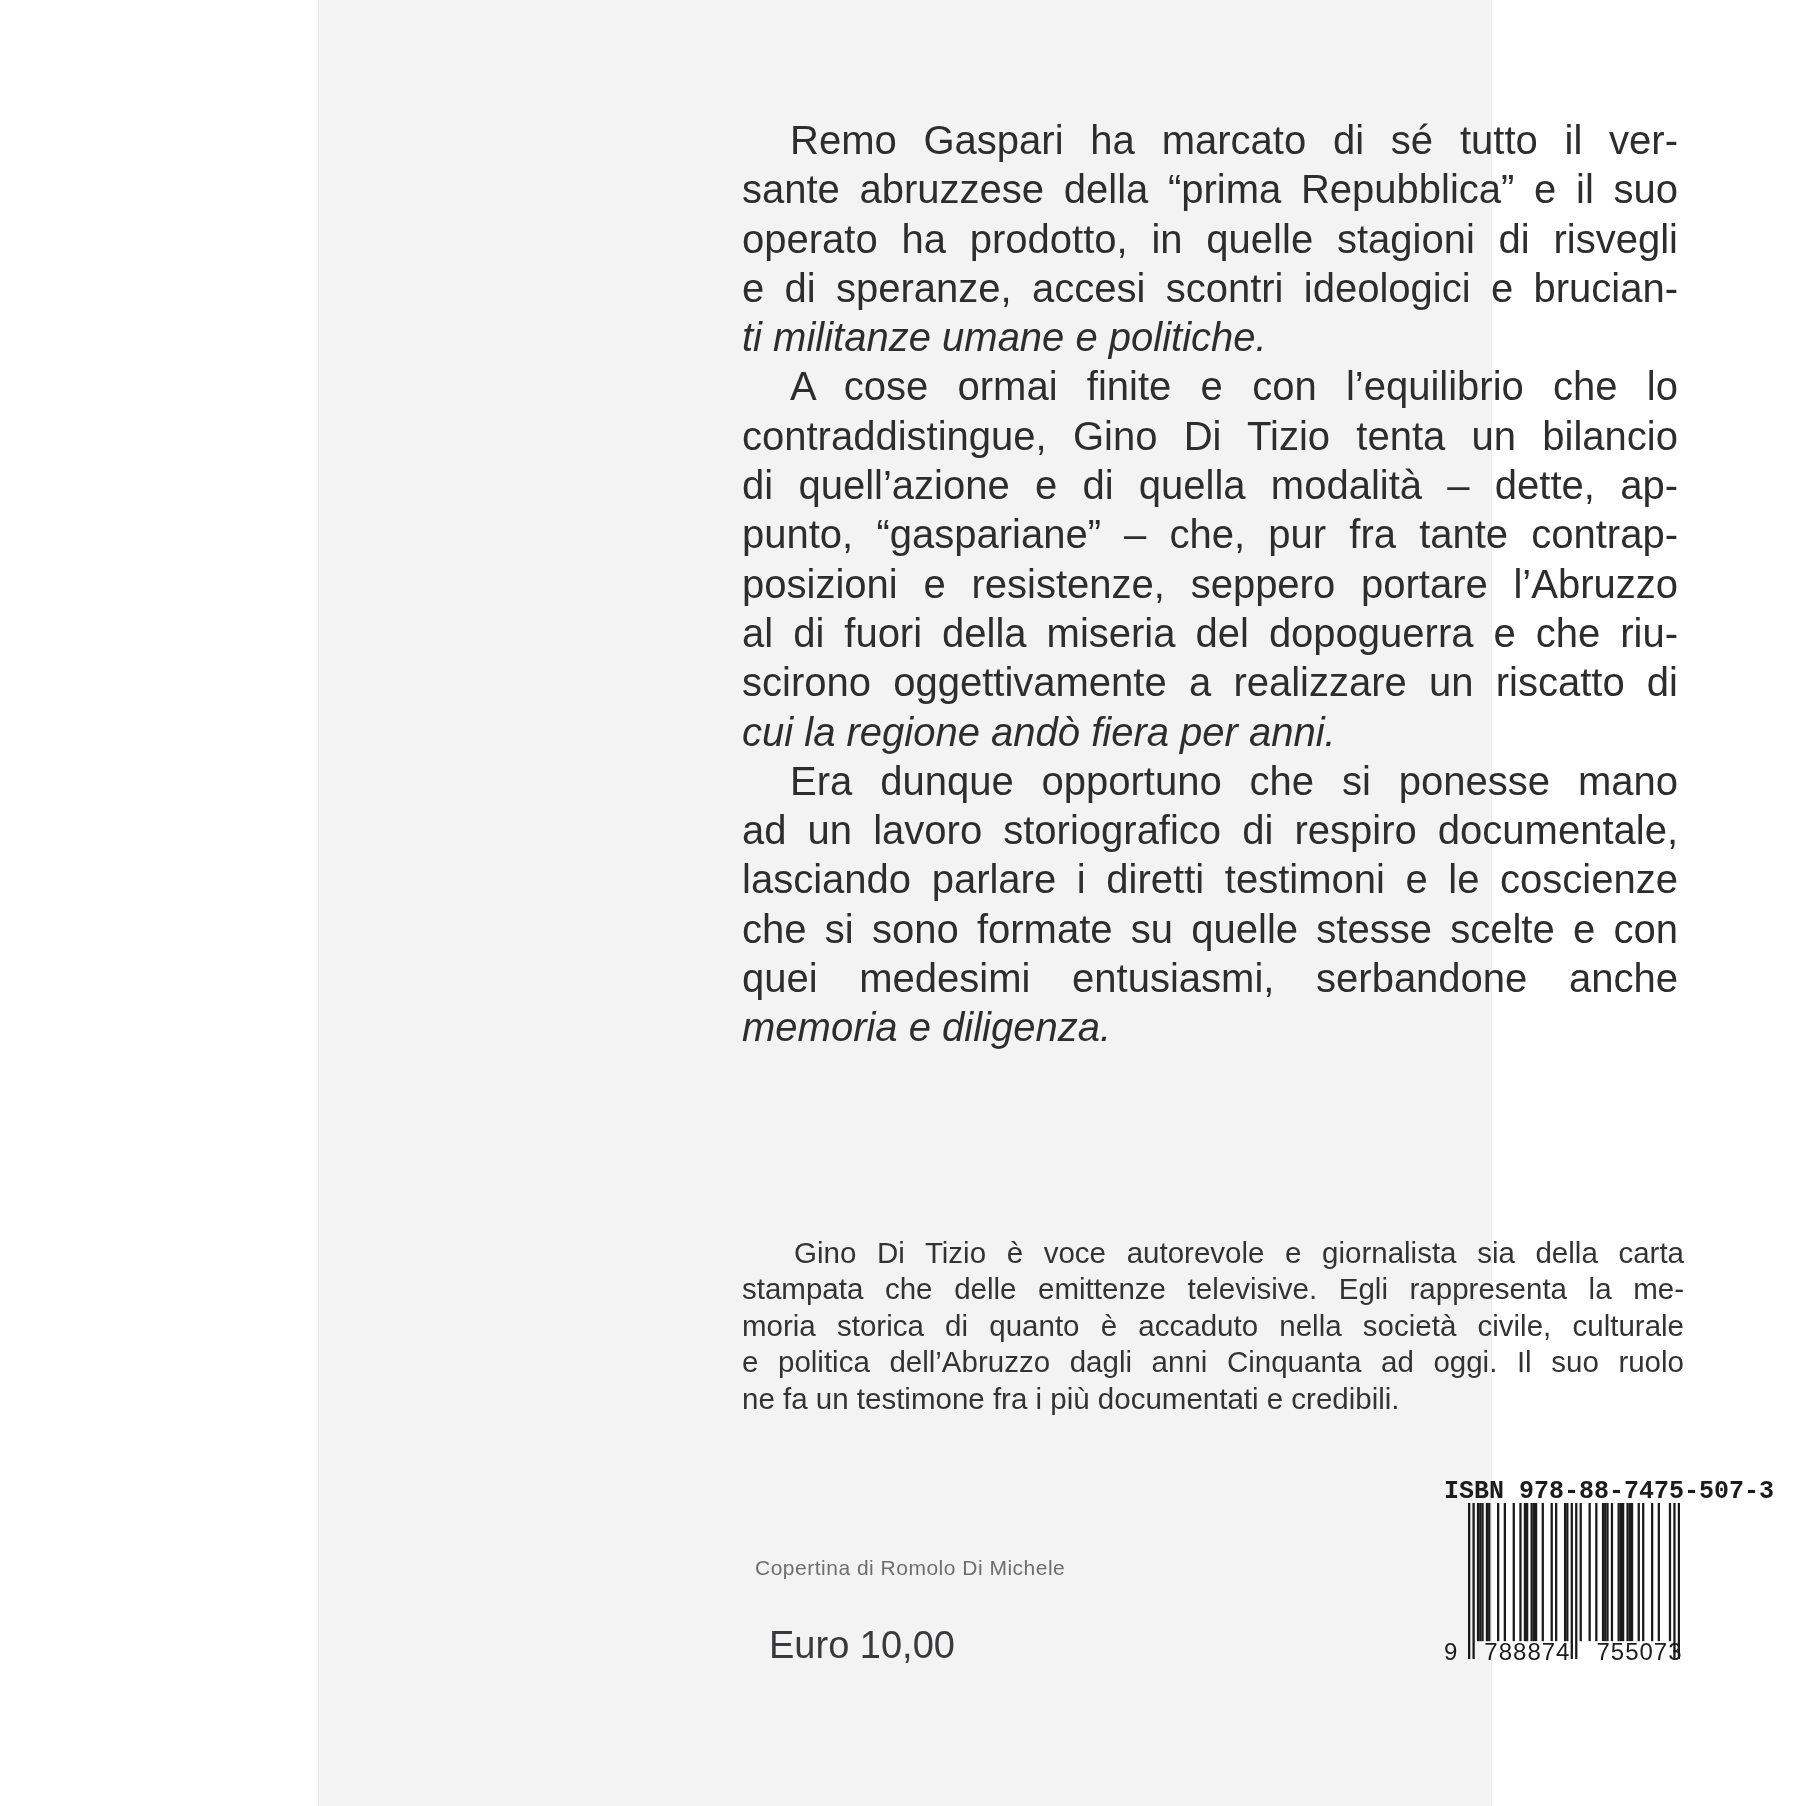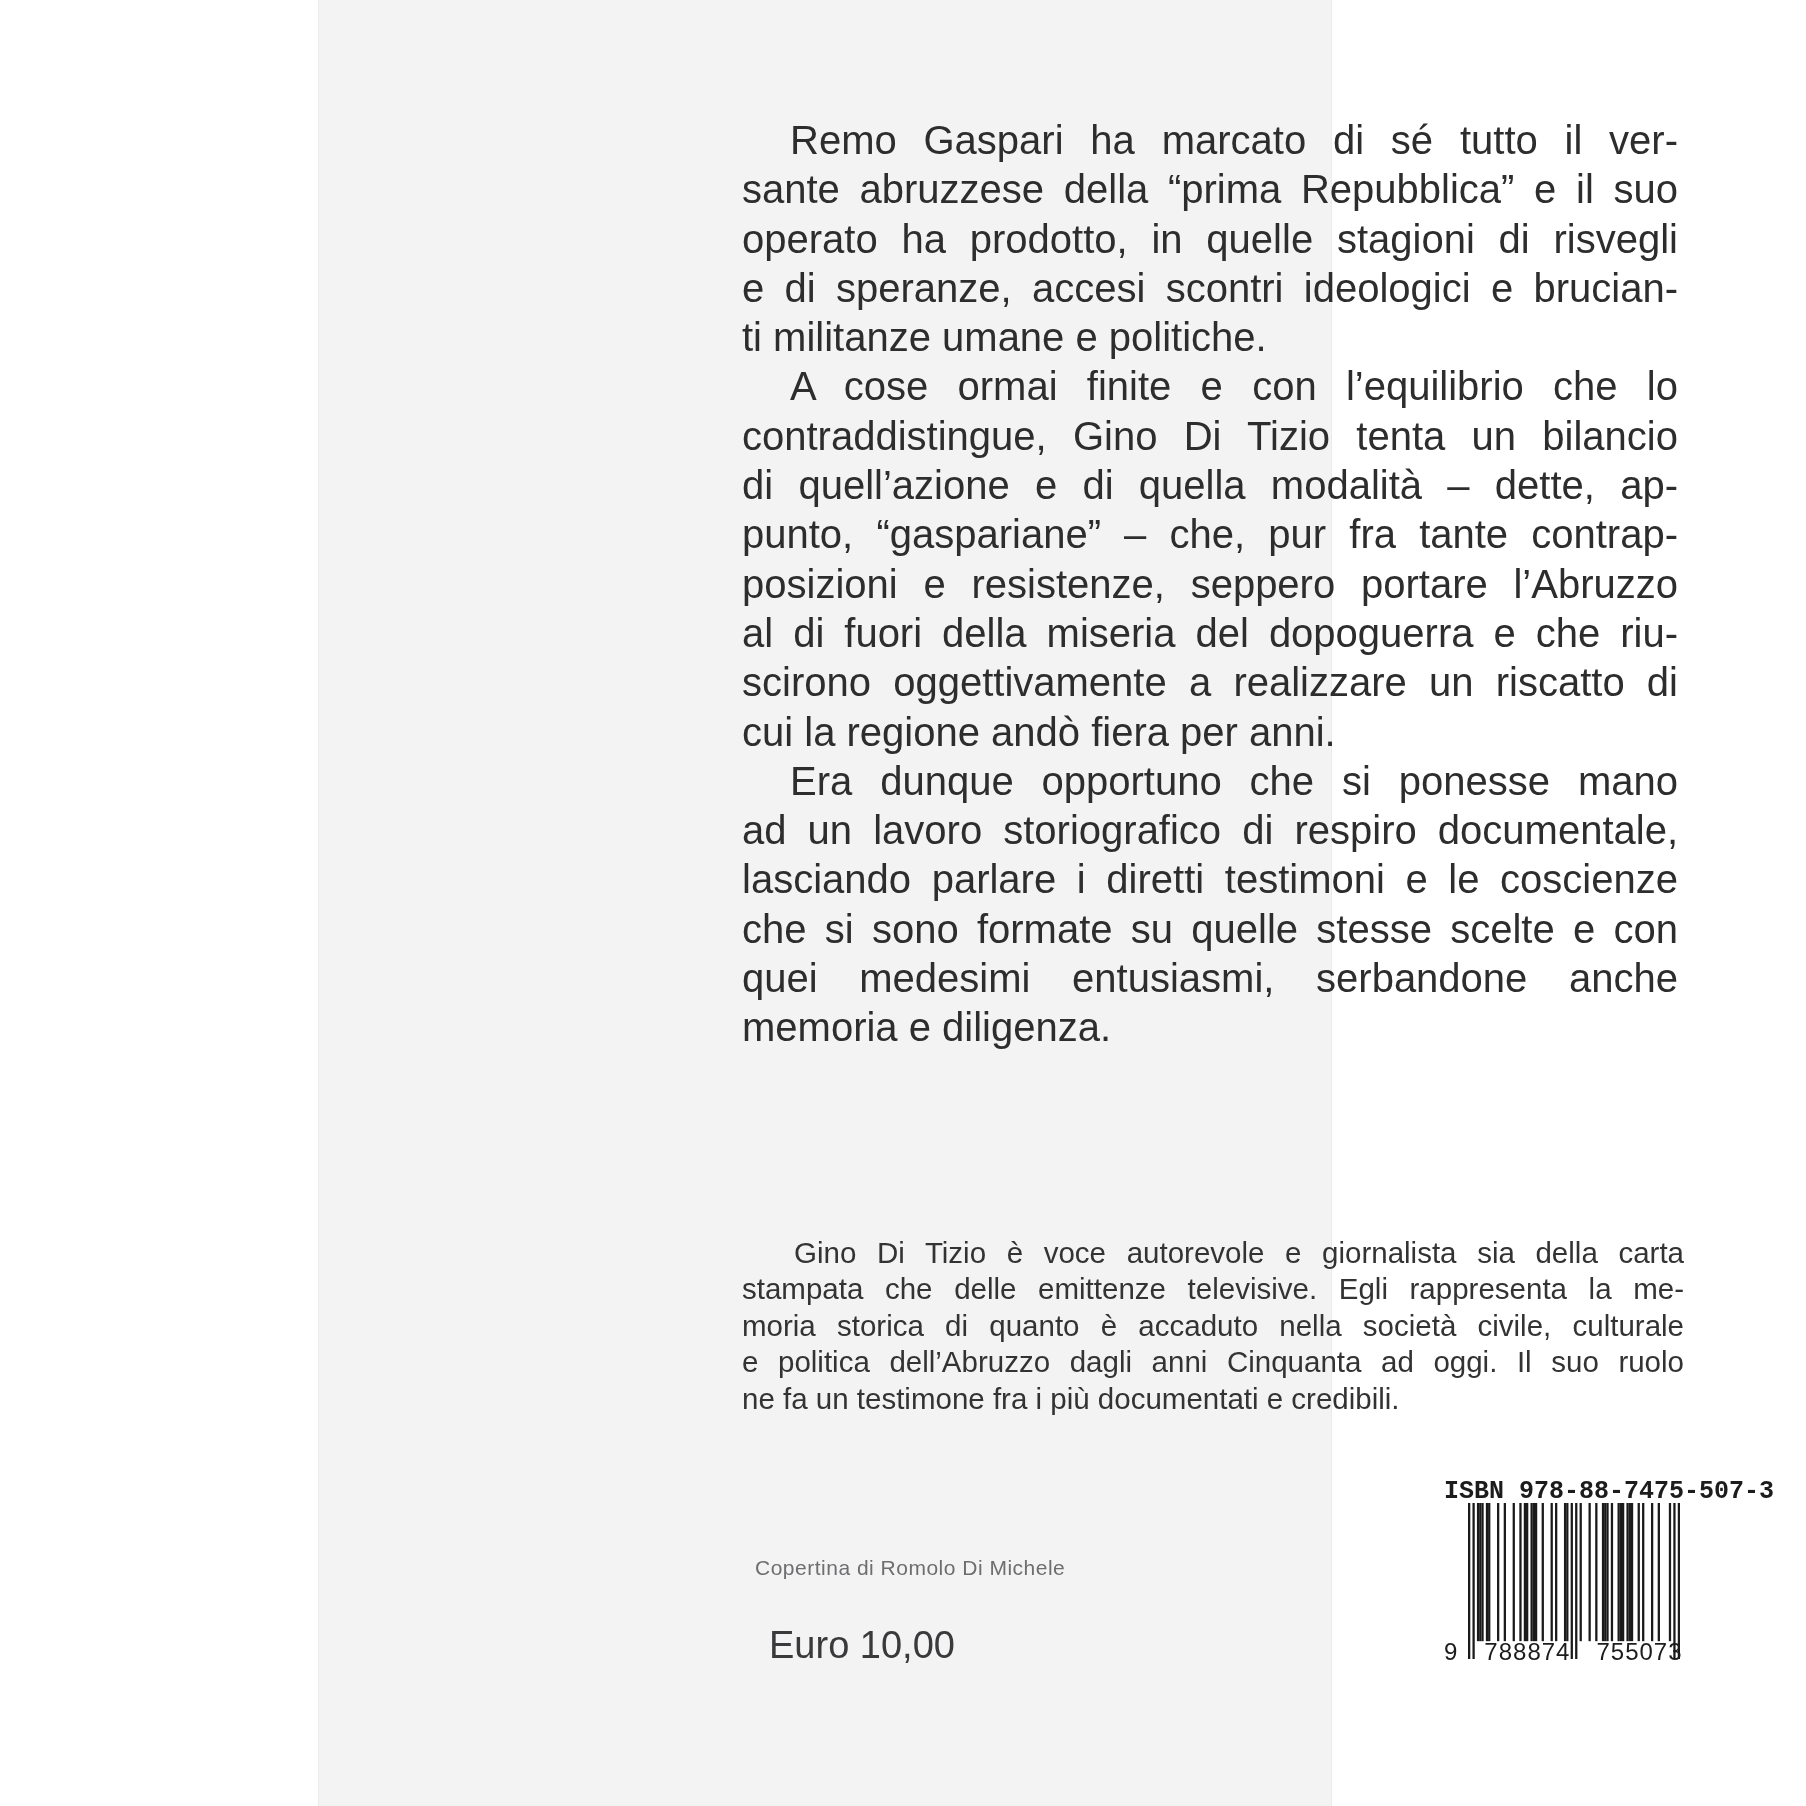--- a/index.html
+++ b/index.html
@@ -8,40 +8,40 @@
     background: #ffffff;
     font-family: "Liberation Sans", sans-serif;
     color: #2d2d2d;
     overflow: hidden;
   }
   .stage { position: relative; width: 1806px; height: 1806px; }
 
   .page {
     position: absolute;
     left: 318px; top: 0;
-    width: 1014px; height: 1806px;
+    width: 1174px; height: 1806px;
     background: #f3f3f4;
     box-shadow: inset 1px 0 0 rgba(0,0,0,0.03), inset -1px 0 0 rgba(0,0,0,0.03);
   }
 
   
   .synopsis {
     position: absolute;
     left: 424px; top: 116px;
     width: 936px;
     font-size: 40px;
     line-height: 49.3px;
     color: #2d2d2d;
   }
   .synopsis .line {
     text-align: justify;
     text-align-last: justify;
     white-space: normal;
   }
-  .synopsis .line.end { text-align-last: left; }
+  .synopsis .line.end { text-align-last: left; font-style: italic; }
   .synopsis .line.ind { text-indent: 48px; }
 
   
   .bio {
     position: absolute;
     left: 424px; top: 1235px;
     width: 942px;
     font-size: 29.5px;
     line-height: 36.4px;
     color: #333333;

